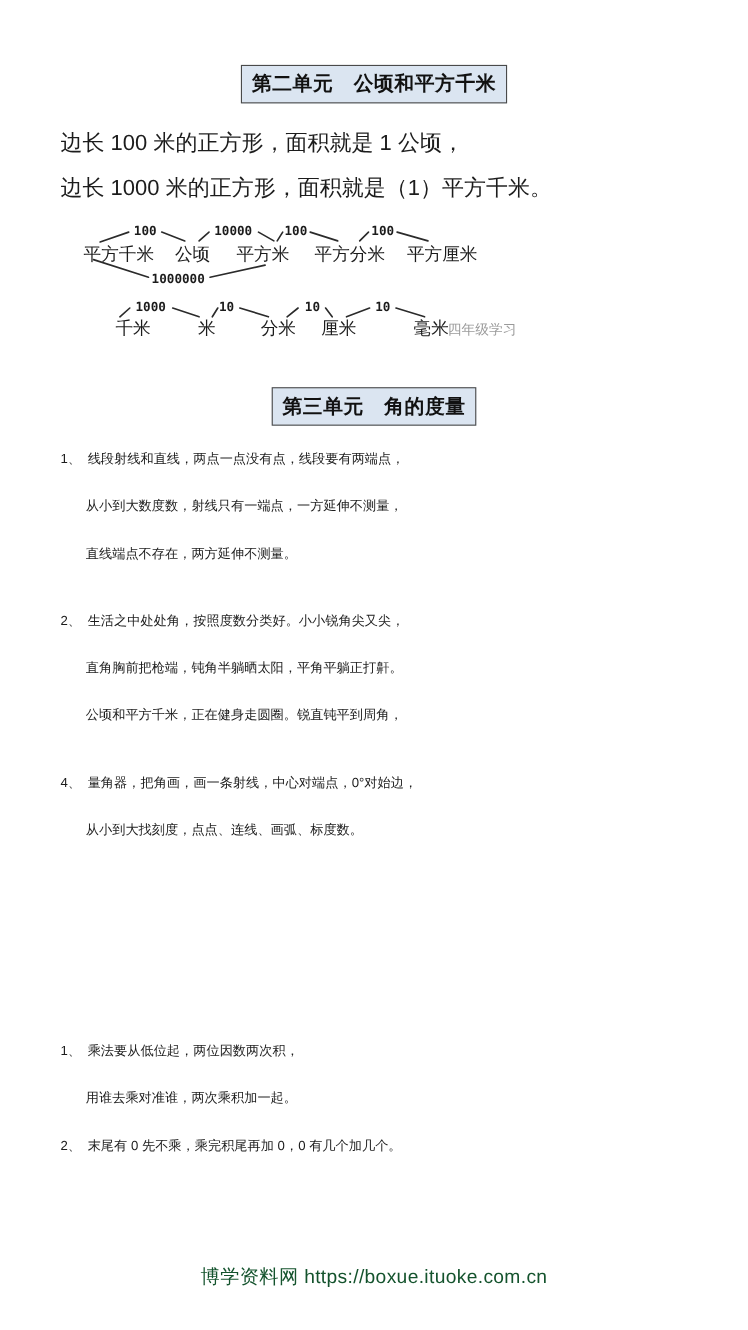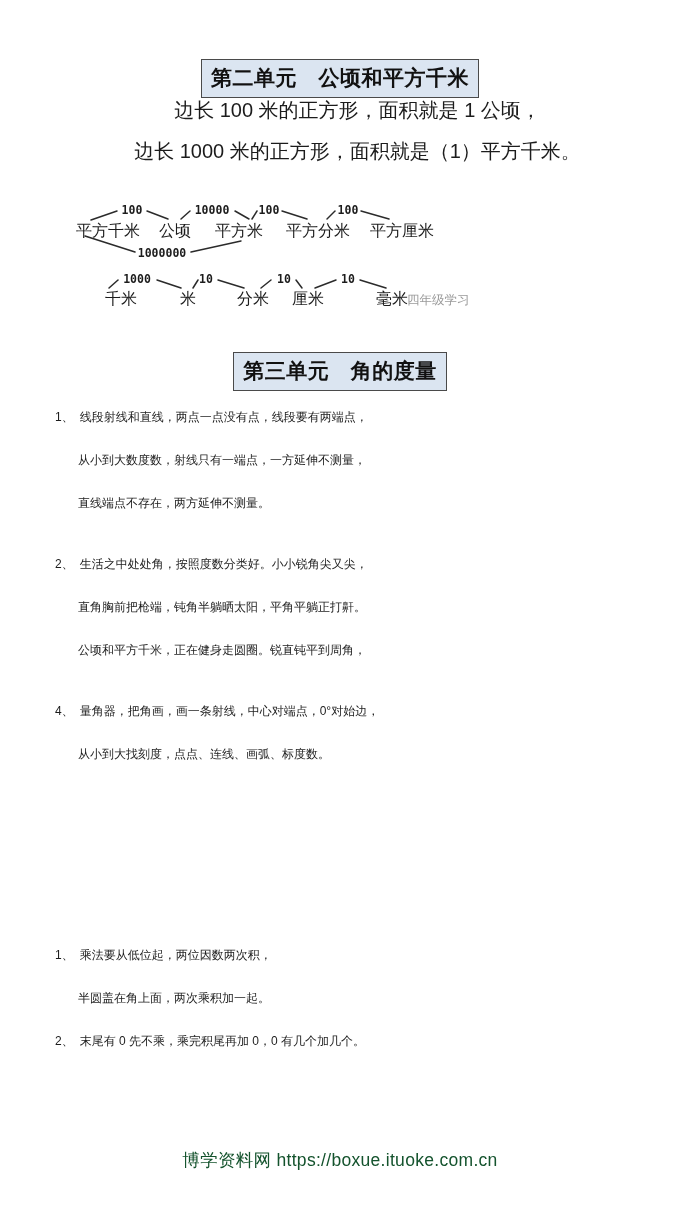--- a/index.html
+++ b/index.html
@@ -5,21 +5,21 @@
   html,body{margin:0;padding:0;}
   body{
     width:680px;height:1209px;background:#ffffff;
     font-family:"Liberation Sans","DejaVu Sans",sans-serif;
     color:#1c1c1c;position:relative;overflow:hidden;
   }
   .page{position:absolute;inset:0;background:#fff;}
   .title-row{position:absolute;left:0;right:0;text-align:center;}
   .title-box{
     display:inline-block;background:#dbe5f1;border:1px solid #4a4a4a;
-    font-size:21px;font-weight:bold;color:#111;
+    font-size:18px;font-weight:bold;color:#111;
     padding:4px 9px 5px 9px;letter-spacing:0.5px;white-space:pre;
   }
   .para{position:absolute;left:55px;right:20px;font-size:20px;line-height:41px;}
   .items{position:absolute;left:55px;right:18px;font-size:12px;}
   .item{margin:0 0 18px 0;}
   .items.tight .item{margin:0;}
   .line{line-height:43px;white-space:nowrap;}
   .line.cont{padding-left:23px;}
   .num{margin-right:6px;}
   .diagram{position:absolute;left:55px;top:196px;width:440px;height:118px;}
@@ -34,21 +34,21 @@
 </style>
 </head>
 <body>
 
 <div class="page">
 
   <div class="title-row" style="top:59px;">
     <span class="title-box">第二单元　公顷和平方千米</span>
   </div>
 
-  <div class="para" style="top:90px;text-align:center;">
+  <div class="para" style="top:110px;">
     <div class="line" style="line-height:41px;">边长 100 米的正方形，面积就是 1 公顷，</div>
     <div class="line" style="line-height:41px;">边长 1000 米的正方形，面积就是（1）平方千米。</div>
   </div>
 
   <svg class="diagram" viewBox="0 0 440 118">
     <g class="d-lines">
 
       <line x1="36" y1="24" x2="62" y2="15"></line>
       <line x1="92" y1="15" x2="113" y2="23"></line>
       <line x1="126" y1="23" x2="135" y2="15"></line>
@@ -118,21 +118,21 @@
     <div class="item">
       <div class="line"><span class="num">4、</span><span>量角器，把角画，画一条射线，中心对端点，0°对始边，</span></div>
       <div class="line cont">从小到大找刻度，点点、连线、画弧、标度数。</div>
     </div>
   </div>
 
 
   <div class="items tight" style="top:934px;">
     <div class="item">
       <div class="line"><span class="num">1、</span><span>乘法要从低位起，两位因数两次积，</span></div>
-      <div class="line cont">半圆盖在角上面，两次乘积加一起。</div>
+      <div class="line cont">用谁去乘对准谁，两次乘积加一起。</div>
     </div>
     <div class="item">
       <div class="line"><span class="num">2、</span><span>末尾有 0 先不乘，乘完积尾再加 0，0 有几个加几个。</span></div>
     </div>
   </div>
 
   <div class="footer">博学资料网 https://boxue.ituoke.com.cn</div>
 
 </div>
 

